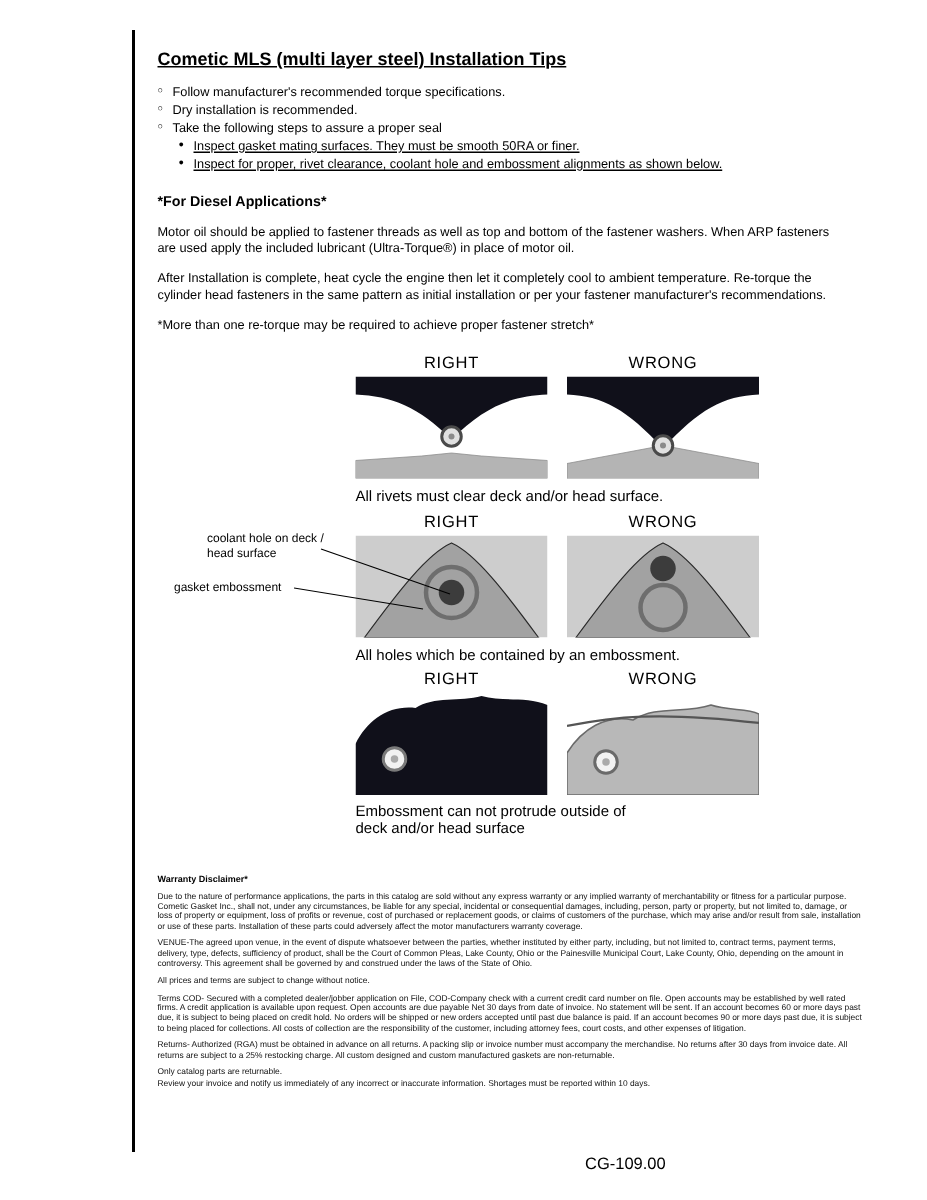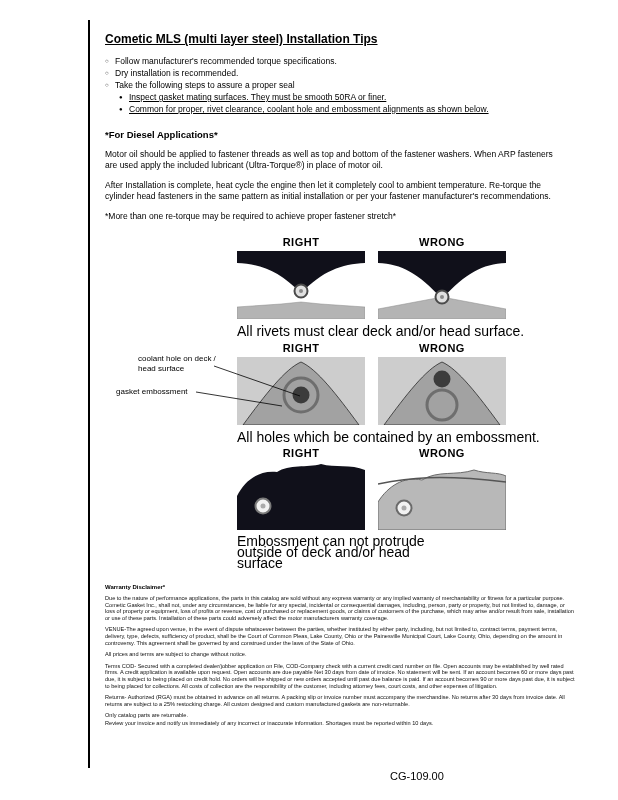--- a/index.html
+++ b/index.html
@@ -19,24 +19,24 @@
   .tips li::before { content: "○"; position: absolute; left: 0; top: 0; font-size: 6px; line-height: 12px; }
   .tips li.sub { margin-left: 14px; text-decoration: underline; }
   .tips li.sub::before { content: "●"; font-size: 6px; }
 
   .diesel-heading { font-size: 9.5px; font-weight: bold; margin: 14px 0 9px 0; }
   .body { font-size: 8.5px; line-height: 11px; margin: 0 0 9px 0; width: 462px; }
   .note { margin-top: 2px; }
 
   .diagrams { position: absolute; left: 237px; top: 224px; width: 330px; }
   .diag-row { position: absolute; left: 0; display: flex; gap: 13px; }
-  .diag-col { width: 128px; text-align: center; font-weight: bold; }
+  .diag-col { width: 128px; text-align: center; }
   .diag-head { font-size: 11px; letter-spacing: 0.5px; margin-bottom: 3px; }
   svg.diag { display: block; }
-  .diag-caption { position: absolute; left: 0; font-size: 14px; line-height: 11px; }
+  .diag-caption { position: absolute; left: 0; font-size: 10px; line-height: 11px; }
   .cap1 { top: 90px; }  .row2 { top: 106px; } .cap2 { top: 196px; }
   .row3 { top: 211px; } .cap3 { top: 300px; width: 200px; }
 
   .coolant-label { position: absolute; left: 138px; top: 342px; width: 84px; font-size: 8px; line-height: 10px; }
   .embossment-label { position: absolute; left: 116px; top: 375px; width: 100px; font-size: 8px; line-height: 10px; }
   .connector-svg { position: absolute; left: 196px; top: 350px; }
 
   .warranty { position: absolute; left: 105px; top: 572px; width: 470px; }
   .warranty h3 { font-size: 6px; margin: 0 0 5px 0; font-weight: bold; }
   .warranty p { font-size: 5.6px; line-height: 6.6px; margin: 0 0 5px 0; color: #111; }
@@ -49,21 +49,21 @@
 <div class="page">
   <div class="rule-left"></div>
 
   <div class="content">
     <h1 class="title">Cometic MLS (multi layer steel) Installation Tips</h1>
     <ul class="tips">
       <li>Follow manufacturer's recommended torque specifications.</li>
       <li>Dry installation is recommended.</li>
       <li>Take the following steps to assure a proper seal</li>
       <li class="sub">Inspect gasket mating surfaces.  They must be smooth 50RA or finer.</li>
-      <li class="sub">Common for proper, rivet clearance, coolant hole and embossment alignments as shown below.</li>
+      <li class="sub">Inspect for proper, rivet clearance, coolant hole and embossment alignments as shown below.</li>
     </ul>
     <h2 class="diesel-heading">*For Diesel Applications*</h2>
     <p class="body">Motor oil should be applied to fastener threads as well as top and bottom of the fastener washers. When ARP fasteners are used apply the included lubricant (Ultra-Torque®) in place of motor oil.</p>
     <p class="body">After Installation is complete, heat cycle the engine then let it completely cool to ambient temperature. Re-torque the cylinder head fasteners in the same pattern as initial installation or per your fastener manufacturer's recommendations.</p>
     <p class="body note">*More than one re-torque may be required to achieve proper fastener stretch*</p>
   </div>
 
   <div class="diagrams">
 
     <div class="diag-row" style="top:0">

